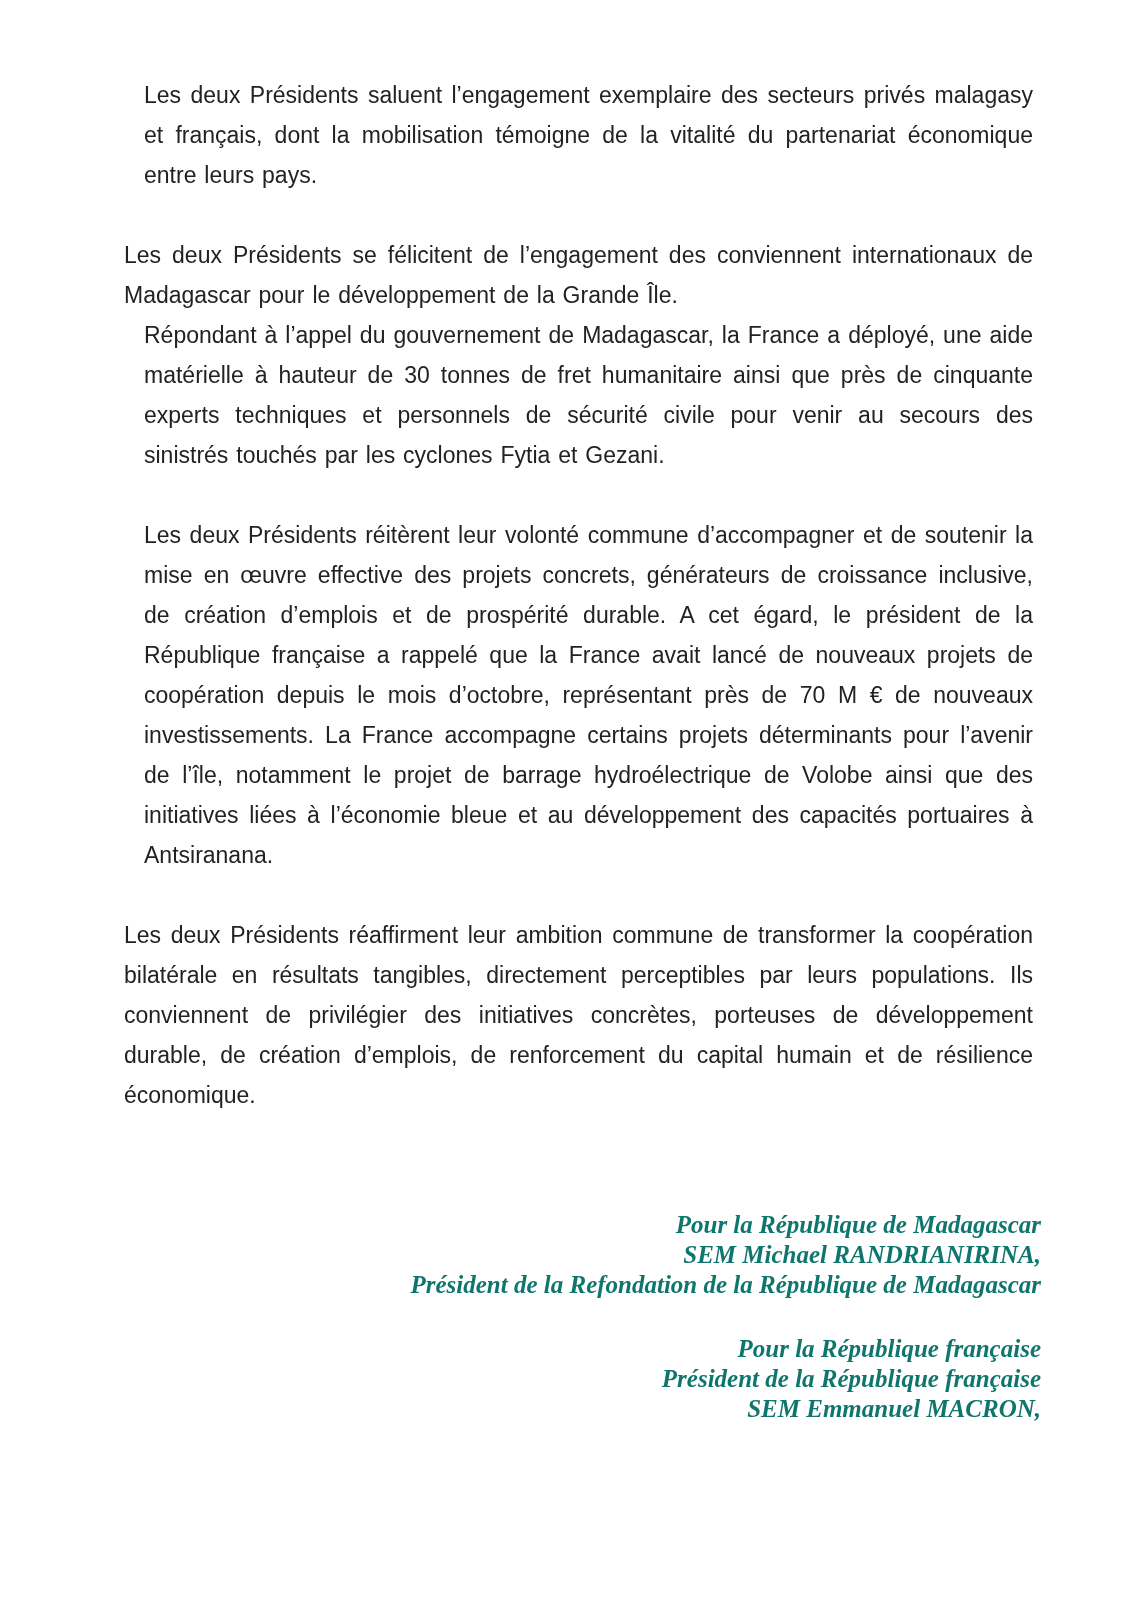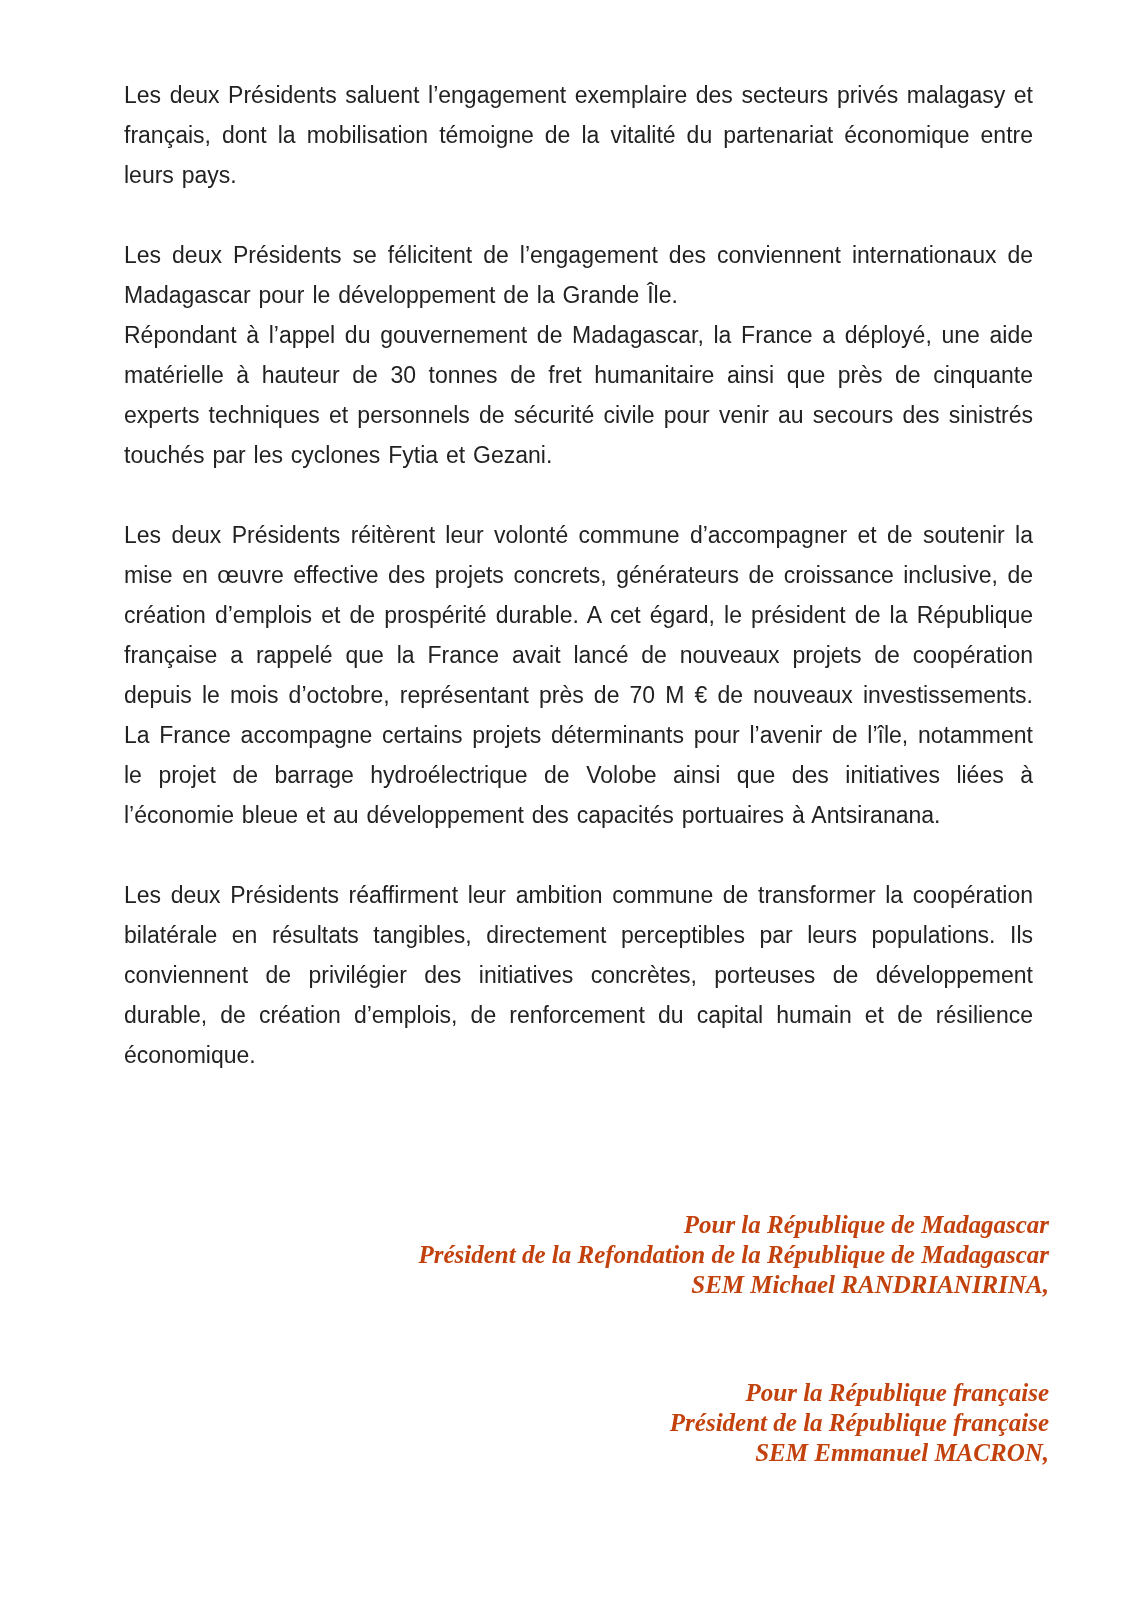--- a/index.html
+++ b/index.html
@@ -26,36 +26,37 @@
     color: #222222;
     text-align: justify;
     text-justify: inter-word;
     word-spacing: 1.5px;
   }
   .para {
     margin: 0;
   }
   .para.gap-after {
     margin-bottom: 40px;
+    margin-left: 20px;
   }
   .signature-section {
     position: absolute;
-    left: 140px;
+    left: 132px;
     top: 1210px;
     width: 909px;
     text-align: right;
     font-family: "Liberation Serif", "DejaVu Serif", serif;
     font-style: italic;
     font-weight: 700;
     font-size: 25px;
     line-height: 30px;
-    color: #c2410c;
+    color: #0f766e;
   }
   .sig-block + .sig-block {
-    margin-top: 78px;
+    margin-top: 34px;
   }
   .sig-line {
     white-space: nowrap;
   }
 </style>
 </head>
 <body>
 
 <div class="page">
 
@@ -68,22 +69,22 @@
 
     <p class="para gap-after">Les deux Présidents réitèrent leur volonté commune d’accompagner et de soutenir la mise en œuvre effective des projets concrets, générateurs de croissance inclusive, de création d’emplois et de prospérité durable. A cet égard, le président de la République française a rappelé que la France avait lancé de nouveaux projets de coopération depuis le mois d’octobre, représentant près de 70 M € de nouveaux investissements. La France accompagne certains projets déterminants pour l’avenir de l’île, notamment le projet de barrage hydroélectrique de Volobe ainsi que des initiatives liées à l’économie bleue et au développement des capacités portuaires à Antsiranana.</p>
 
     <p class="para">Les deux Présidents réaffirment leur ambition commune de transformer la coopération bilatérale en résultats tangibles, directement perceptibles par leurs populations. Ils conviennent de privilégier des initiatives concrètes, porteuses de développement durable, de création d’emplois, de renforcement du capital humain et de résilience économique.</p>
   </div>
 
   <div class="signature-section">
 
     <div class="sig-block">
       <div class="sig-line">Pour la République de Madagascar</div>
+      <div class="sig-line">SEM Michael RANDRIANIRINA,</div>
       <div class="sig-line">Président de la Refondation de la République de Madagascar</div>
-      <div class="sig-line">SEM Michael RANDRIANIRINA,</div>
     </div>
 
     <div class="sig-block">
       <div class="sig-line">Pour la République française</div>
       <div class="sig-line">Président de la République française</div>
       <div class="sig-line">SEM Emmanuel MACRON,</div>
     </div>
 
   </div>
 

